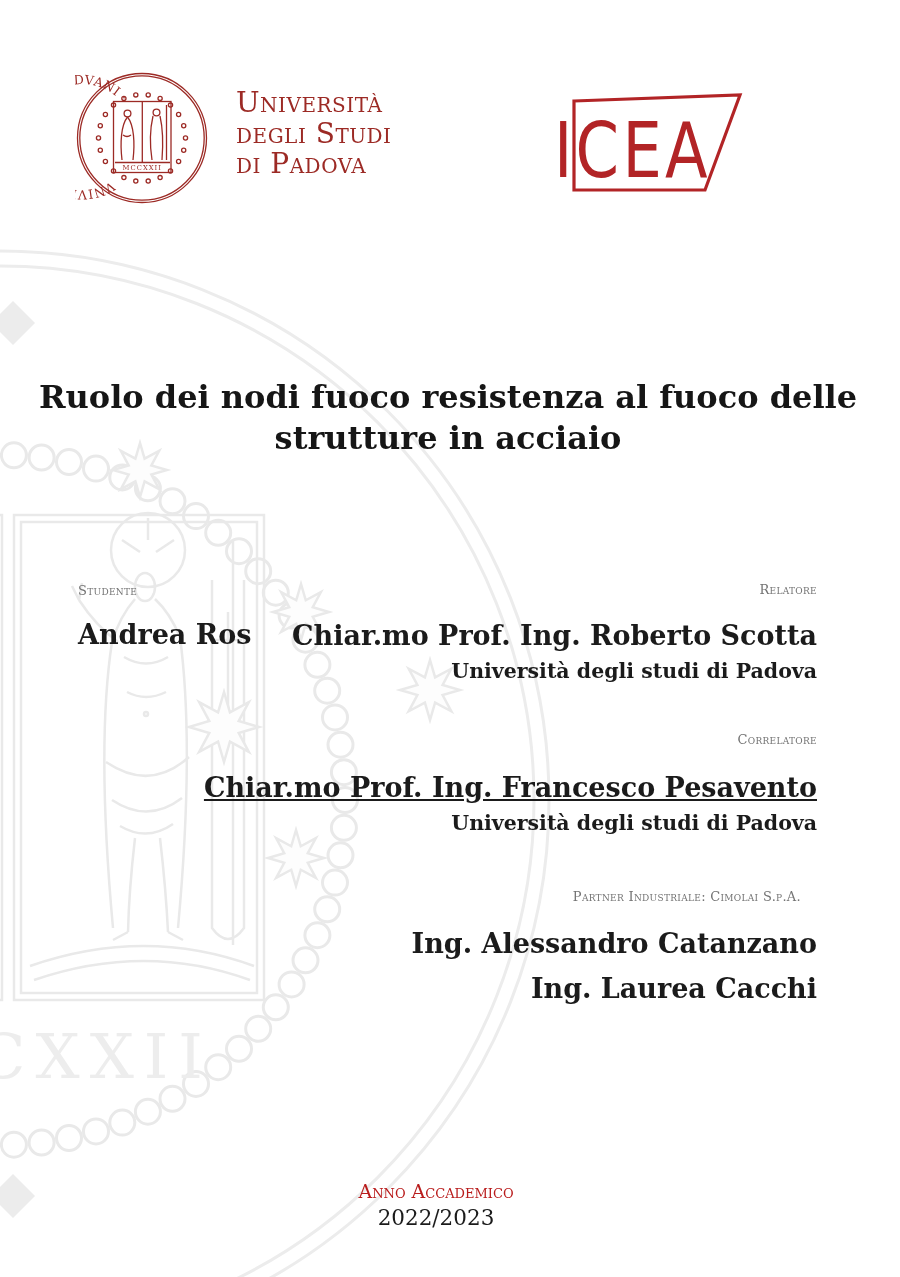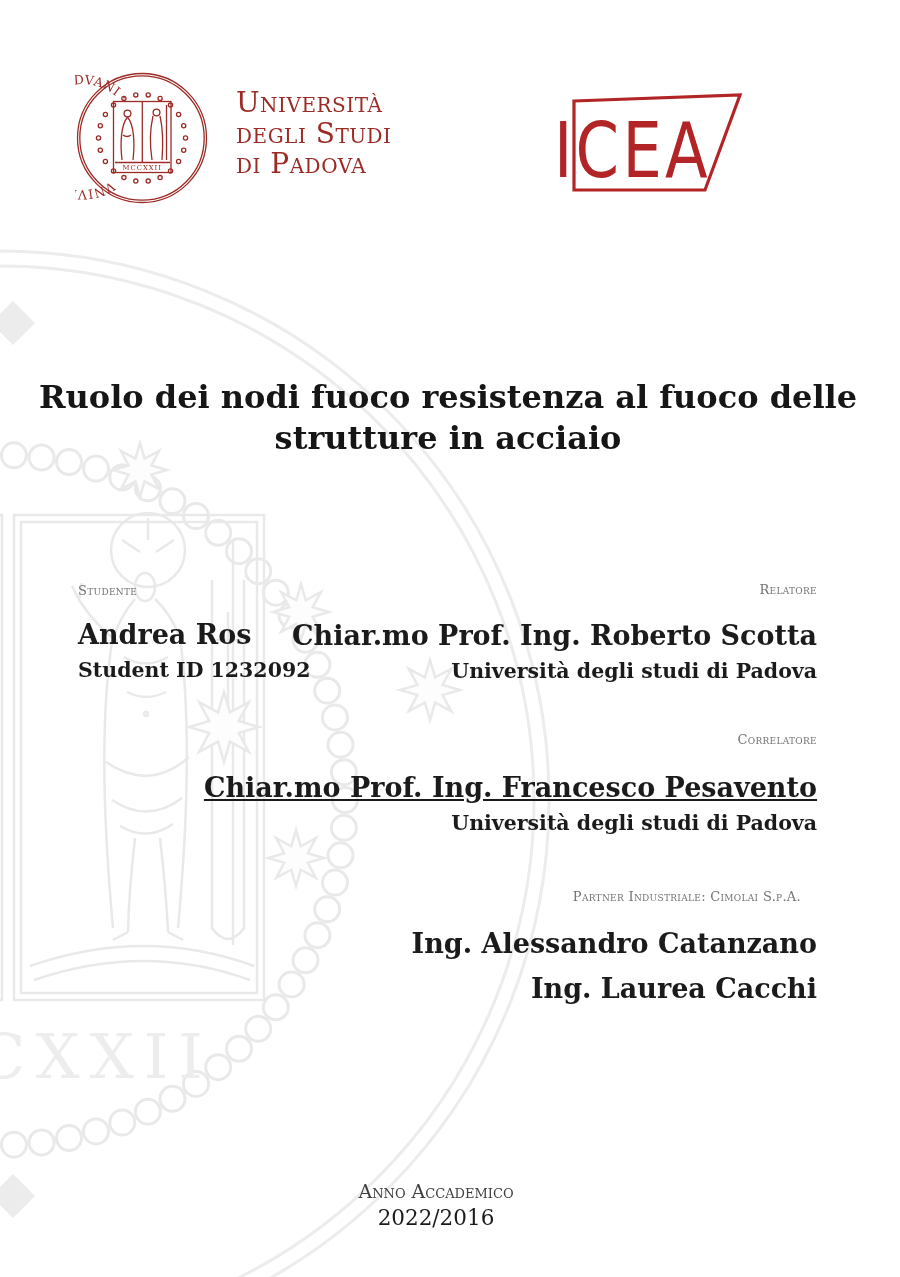--- a/index.html
+++ b/index.html
@@ -36,21 +36,21 @@
   .subtitle{font-size:19.5px;color:#262626;letter-spacing:.4px;}
   .center-x{transform:translateX(-50%);}
   .title{
     font-size:32px;font-weight:bold;line-height:41px;color:#161616;
     text-align:center;
   }
   .label{font-size:13px;color:#737373;letter-spacing:.3px;line-height:1;}
   .name{font-size:27px;font-weight:bold;line-height:1;color:#1b1b1b;}
   .affil{font-size:20.5px;font-weight:bold;line-height:1;color:#1b1b1b;}
   .right-align{text-align:right;}
-  .footer-label{font-size:19px;color:#404040;line-height:1;}
+  .footer-label{font-size:19px;color:#b91c1c;line-height:1;}
   .footer-year{font-size:21.5px;color:#1b1b1b;line-height:1;margin-top:6px;}
   .footer-wrap{text-align:center;}
 </style>
 </head>
 <body>
 
 <div class="page">
 
   <svg class="wm" width="900" height="1277" viewBox="0 0 900 1277" aria-hidden="true">
 
@@ -255,32 +255,31 @@
   </svg>
 
 
   <div class="abs title center-x" style="left:448px;top:377px;">
     <div class="nowrap">Ruolo dei nodi fuoco resistenza al fuoco delle</div>
     <div class="nowrap">strutture in acciaio</div>
   </div>
 
   <div class="abs sc label" style="left:78px;top:584px;">Studente</div>
   <div class="abs name" style="left:78px;top:621px;">Andrea Ros</div>
-  <div class="abs affil" style="left:78px;top:660px;">Student ID 1232092</div>
 
   <div class="abs sc label right-align" style="right:83px;top:583px;">Relatore</div>
   <div class="abs name right-align nowrap" style="right:83px;top:622px;">Chiar.mo Prof. Ing. Roberto Scotta</div>
   <div class="abs affil right-align nowrap" style="right:83px;top:661px;">Università degli studi di Padova</div>
 
   <div class="abs sc label right-align" style="right:83px;top:733px;margin-left:12px;">Correlatore</div>
   <div class="abs name right-align nowrap" style="right:83px;top:774px;text-decoration:underline;">Chiar.mo Prof. Ing. Francesco Pesavento</div>
   <div class="abs affil right-align nowrap" style="right:83px;top:813px;">Università degli studi di Padova</div>
 
   <div class="abs sc label right-align" style="right:99px;top:890px;">Partner Industriale: Cimolai S.p.A.</div>
   <div class="abs name right-align nowrap" style="right:83px;top:930px;">Ing. Alessandro Catanzano</div>
   <div class="abs name right-align nowrap" style="right:83px;top:975px;">Ing. Laurea Cacchi</div>
 
   <div class="abs footer-wrap center-x" style="left:436px;top:1182px;">
     <div class="sc footer-label">Anno Accademico</div>
-    <div class="footer-year">2022/2016</div>
+    <div class="footer-year">2022/2023</div>
   </div>
 
 </div>
 
 </body></html>

